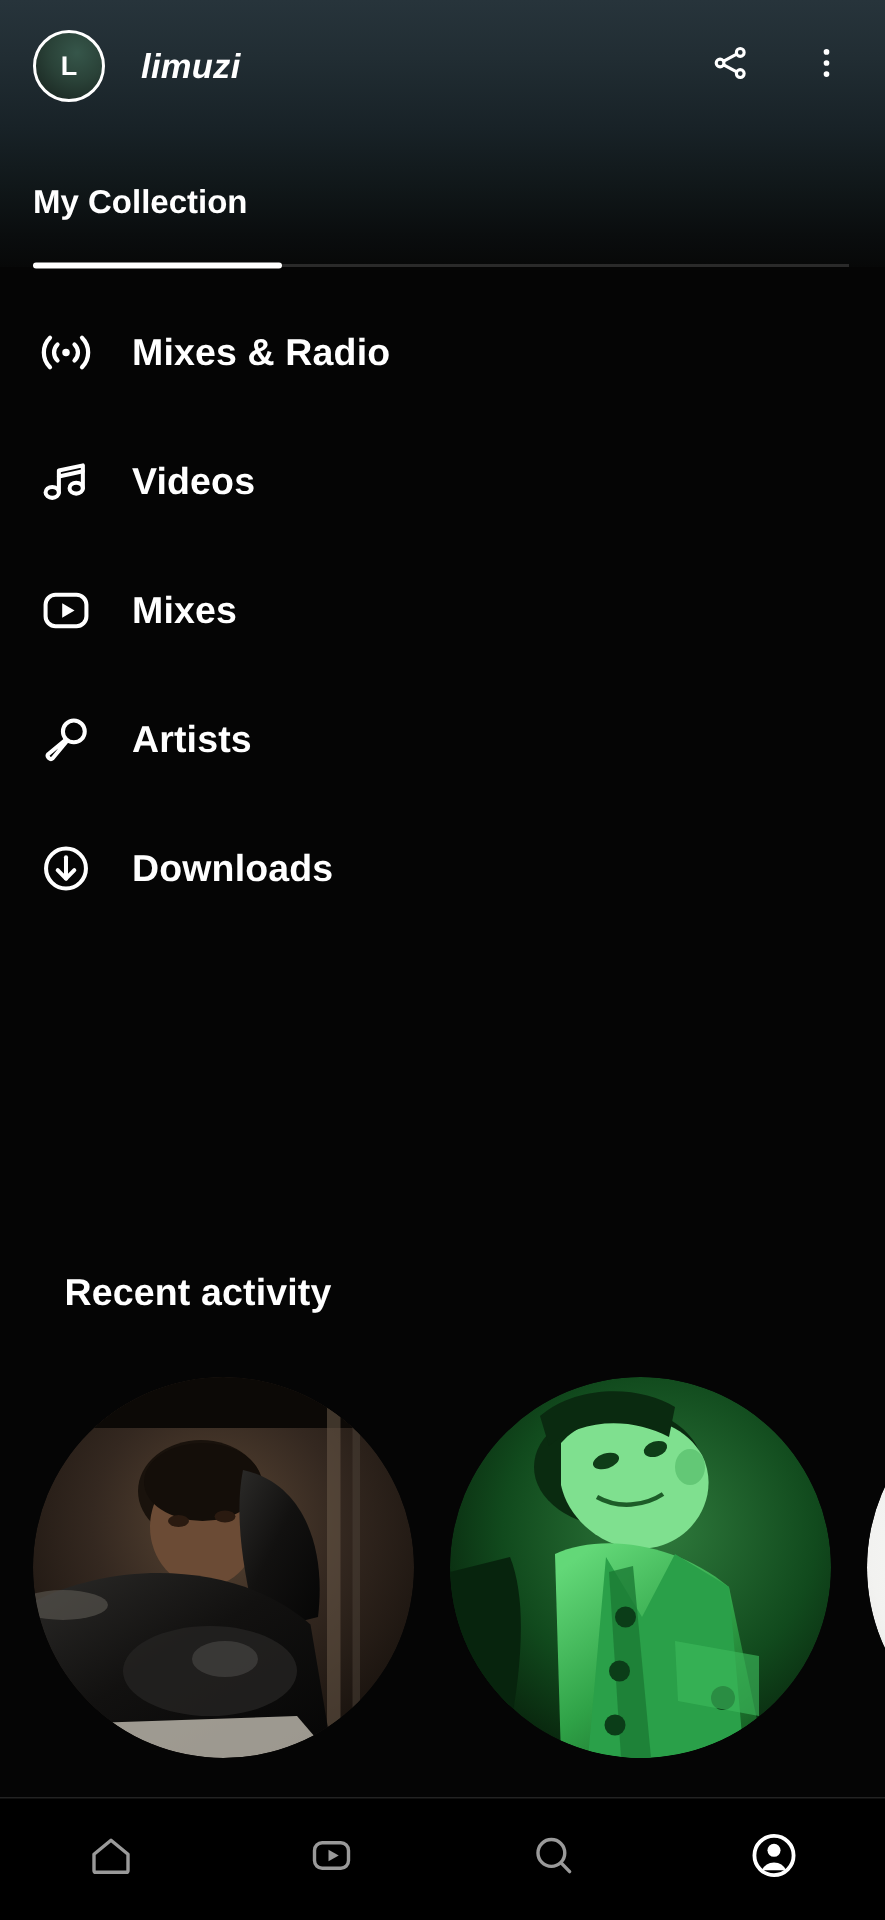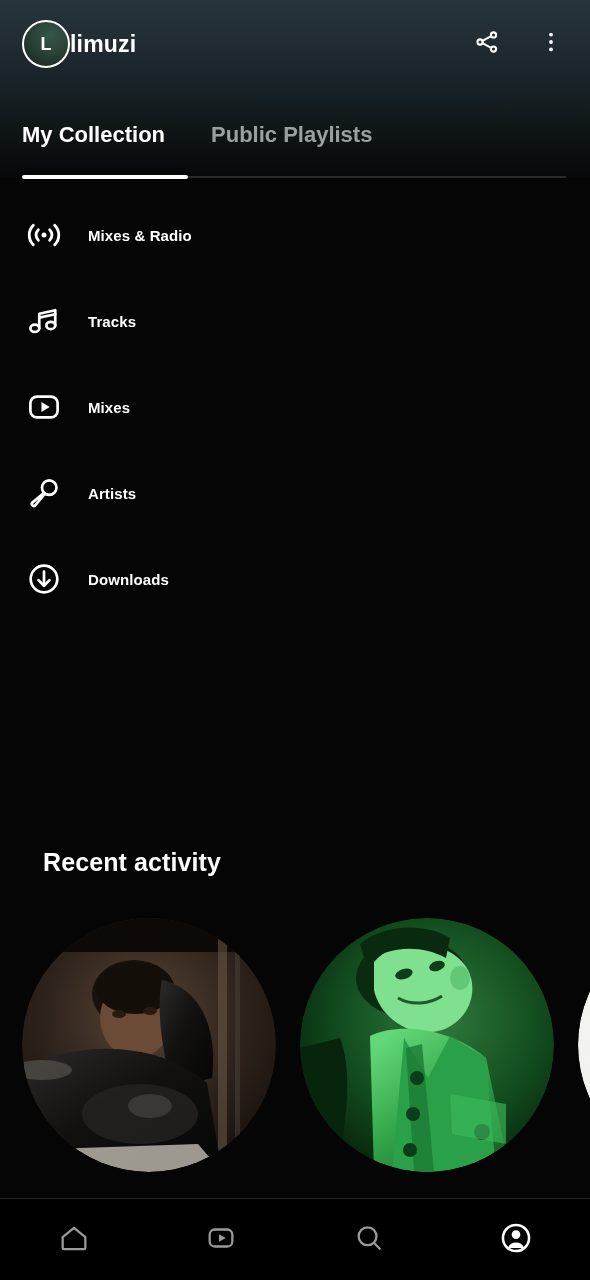--- a/index.html
+++ b/index.html
@@ -30,24 +30,26 @@
   }
   .avatar {
     width:48px; height:48px; border-radius:50%;
     border:2.5px solid #ffffff;
     background:radial-gradient(circle at 62% 30%,#36564a 0%,#2a4238 45%,#16201c 100%);
     display:flex; align-items:center; justify-content:center;
     color:#ffffff; font-size:18px; font-weight:700;
     flex:0 0 auto;
   }
   .user-name {
+    margin-left:24px;
     color:#ffffff;
     font-size:23px;
     font-weight:700;
     letter-spacing:.2px;
+    font-style:italic;
   }
   .topbar-actions {
     margin-left:auto;
     display:flex; align-items:center; gap:30px;
   }
   .icon-btn {
     width:34px; height:34px;
     display:flex; align-items:center; justify-content:center;
     cursor:pointer;
   }
@@ -90,21 +92,21 @@
     cursor:pointer;
   }
   .nav-ico {
     width:44px; height:44px;
     display:flex; align-items:center; justify-content:center;
     flex:0 0 auto;
   }
   .nav-label {
     margin-left:22px;
     color:#ffffff;
-    font-size:15px;
+    font-size:25px;
     font-weight:600;
     letter-spacing:.1px;
   }
 
   
   .section-title {
     position:absolute; left:23px; top:848px;
     color:#ffffff;
     font-size:25px; font-weight:700;
     letter-spacing:.1px;
@@ -173,21 +175,20 @@
             <circle cx="12" cy="12" r="1.9"></circle>
             <circle cx="12" cy="19.4" r="1.9"></circle>
           </svg>
         </span>
       </div>
     </div>
   </div>
 
   <div class="tabs">
     <div class="tab active">My Collection</div>
-    <div class="tab inactive">Public Playlists</div>
   </div>
   <div class="tab-underline"></div>
   <div class="tab-rule"></div>
 
   <div class="nav-list">
 
     <div class="nav-row">
       <span class="nav-ico">
         <svg width="40" height="40" viewBox="0 0 24 24" fill="none" stroke="#ffffff" stroke-width="1.7" stroke-linecap="round">
           <circle cx="12" cy="12" r="1.5" fill="#ffffff" stroke="none"></circle>
@@ -204,21 +205,21 @@
 
     <div class="nav-row">
       <span class="nav-ico">
         <svg width="38" height="38" viewBox="0 0 24 24" fill="none" stroke="#ffffff" stroke-width="1.7" stroke-linecap="round" stroke-linejoin="round">
           <ellipse cx="6.2" cy="16.6" rx="2.8" ry="2.3"></ellipse>
           <ellipse cx="16.3" cy="14.8" rx="2.8" ry="2.3"></ellipse>
           <path d="M9 16.6V7.4l10.1-2.2v9.6"></path>
           <path d="M9 9.9l10.1-2.2"></path>
         </svg>
       </span>
-      <span class="nav-label">Tracks</span>
+      <span class="nav-label">Videos</span>
     </div>
 
     <div class="nav-row">
       <span class="nav-ico">
         <svg width="38" height="38" viewBox="0 0 24 24" fill="none" stroke="#ffffff" stroke-width="1.7">
           <rect x="3.4" y="5.4" width="17.2" height="13.2" rx="4.2"></rect>
           <path d="M10.4 8.9l5.2 3.1-5.2 3.1z" fill="#ffffff" stroke="none"></path>
         </svg>
       </span>
       <span class="nav-label">Mixes</span>

